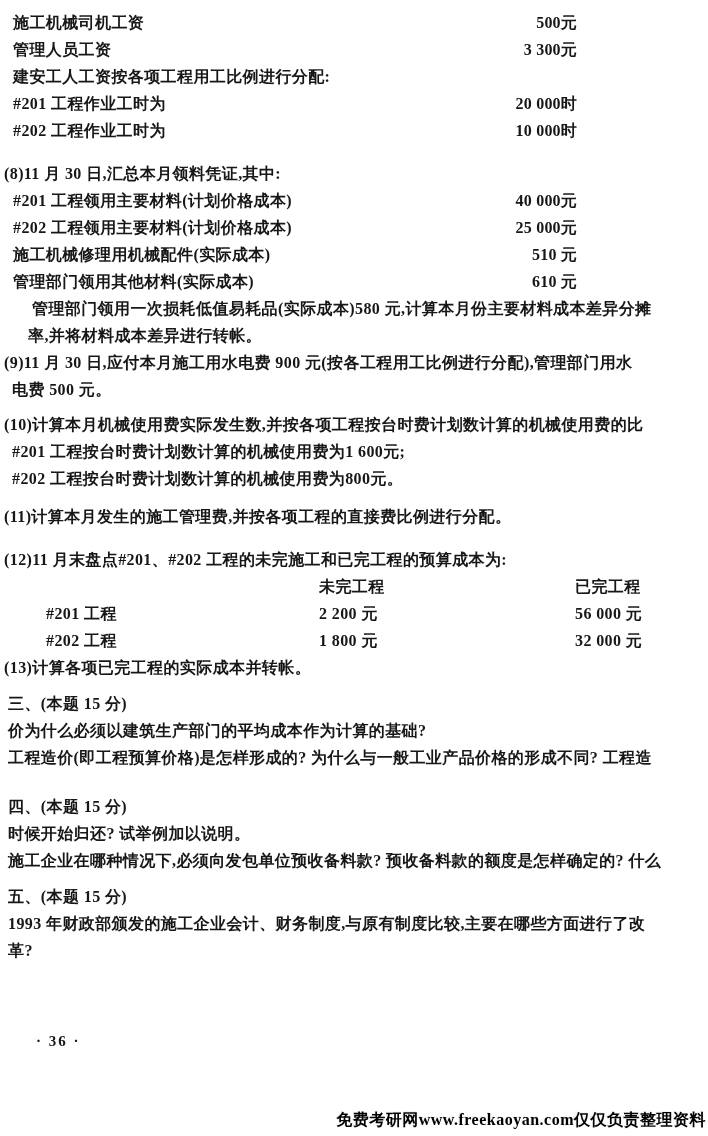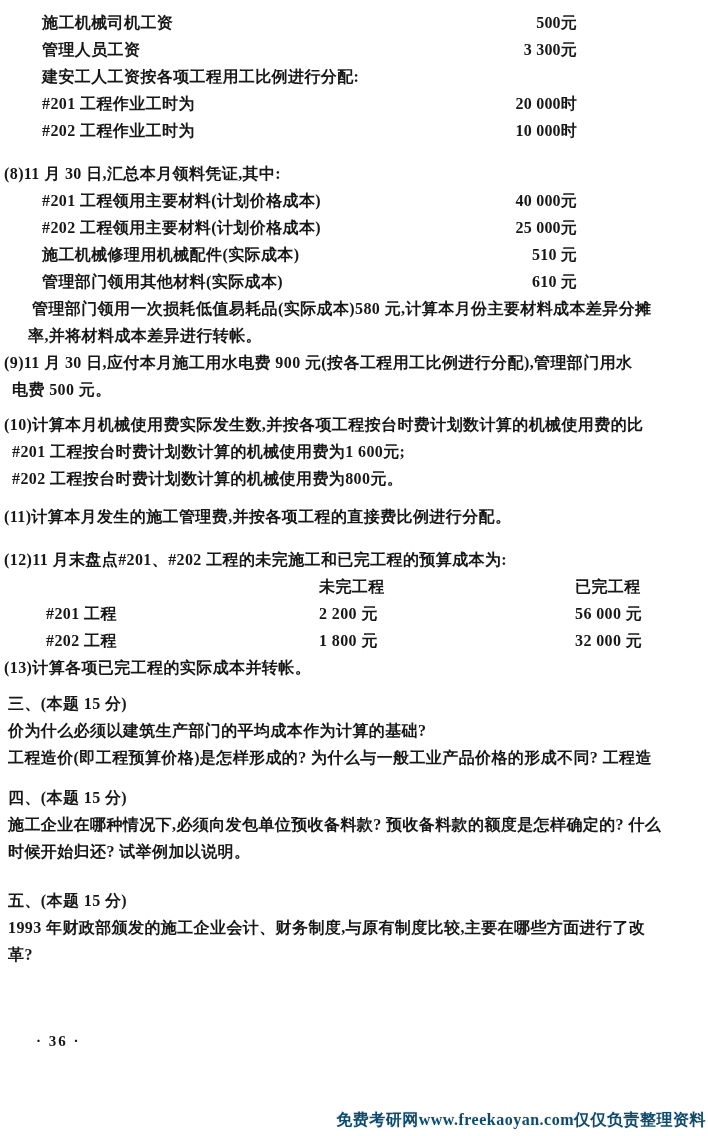--- a/index.html
+++ b/index.html
@@ -5,47 +5,47 @@
   html,body{margin:0;padding:0}
   body{width:708px;height:1136px;background:#e9e9e9}
   .page{
     position:relative;width:708px;height:1136px;background:#ffffff;overflow:hidden;
     font-family:"Liberation Serif","DejaVu Serif",serif;
     font-weight:600;color:#171717;font-size:16px;line-height:27px;letter-spacing:.4px;
   }
   .content{padding-top:9px}
   
   .kv{display:flex;justify-content:space-between;align-items:flex-end;
-      padding-left:42px;padding-right:131px}
+      padding-left:13px;padding-right:131px}
   .kv .val{letter-spacing:.2px;white-space:pre}
   
   .num-item{padding-left:4px}
   .ind30{padding-left:12px}
   .ind32{padding-left:32px}
   .ind28{padding-left:28px}
   .flush{padding-left:8px}
   
   .blk-item8{margin-top:16px}
   .blk-item9{}
   .blk-item10{margin-top:8px}
   .blk-item11{margin-top:11px}
   .blk-item12{margin-top:16px}
   .blk-q3{margin-top:9px}
-  .blk-q4{margin-top:13px}
-  .blk-q5{margin-top:22px}
+  .blk-q4{margin-top:22px}
+  .blk-q5{margin-top:9px}
   
   .t-row{position:relative;height:27px}
   .t-row .c0{position:absolute;left:46px;white-space:nowrap}
   .t-row .c1{position:absolute;left:319px;white-space:nowrap}
   .t-row .c2{position:absolute;left:575px;white-space:nowrap}
   
   .page-number{position:absolute;left:36px;top:1028px;font-size:15px;letter-spacing:2px}
   .watermark{
     position:absolute;right:2px;top:1106px;font-size:16px;letter-spacing:.5px;
-    color:#0c4a6e;text-shadow:1px 1px 0 #ffffff,-1px -1px 0 #f2f2f2;white-space:nowrap;
+    color:#000000;text-shadow:1px 1px 0 #ffffff,-1px -1px 0 #f2f2f2;white-space:nowrap;
   }
 </style>
 </head>
 <body>
 
 <div class="page">
   <div class="content">
 
     <div>
       <div class="kv">
@@ -130,22 +130,22 @@
     </div>
 
     <div class="blk-q3">
       <div class="flush">三、(本题 15 分)</div>
       <div class="flush">价为什么必须以建筑生产部门的平均成本作为计算的基础?</div>
       <div class="flush">工程造价(即工程预算价格)是怎样形成的? 为什么与一般工业产品价格的形成不同? 工程造</div>
     </div>
 
     <div class="blk-q4">
       <div class="flush">四、(本题 15 分)</div>
+      <div class="flush">时候开始归还? 试举例加以说明。</div>
       <div class="flush">施工企业在哪种情况下,必须向发包单位预收备料款? 预收备料款的额度是怎样确定的? 什么</div>
-      <div class="flush">时候开始归还? 试举例加以说明。</div>
     </div>
 
     <div class="blk-q5">
       <div class="flush">五、(本题 15 分)</div>
       <div class="flush">1993 年财政部颁发的施工企业会计、财务制度,与原有制度比较,主要在哪些方面进行了改</div>
       <div class="flush">革?</div>
     </div>
 
   </div>
 

